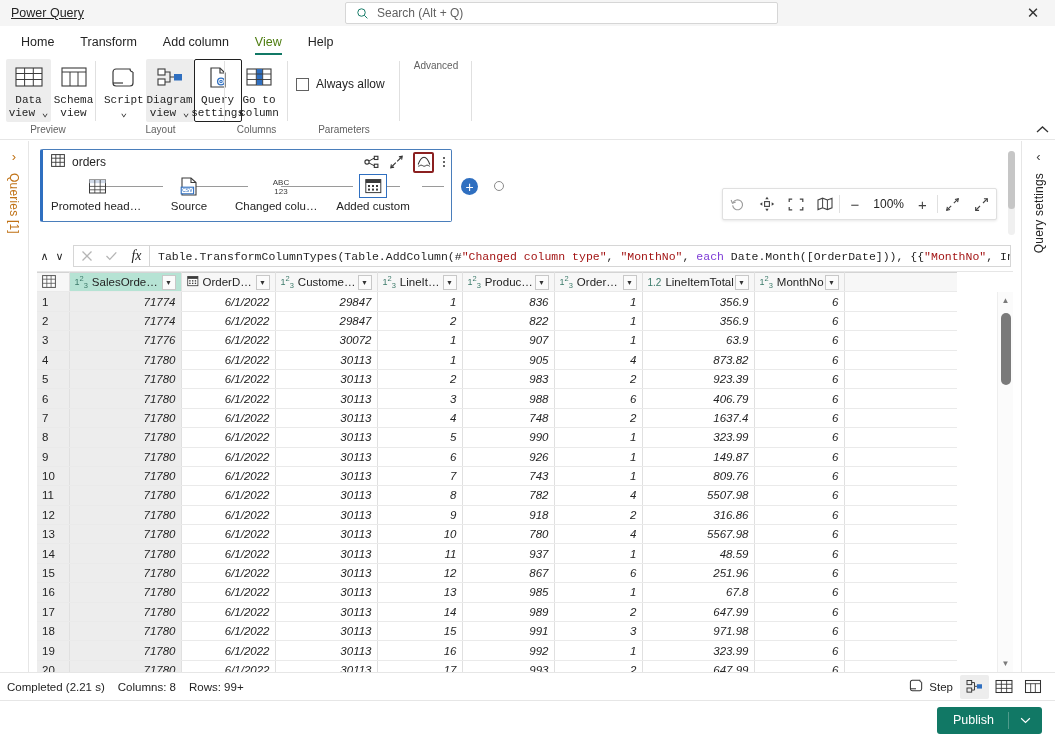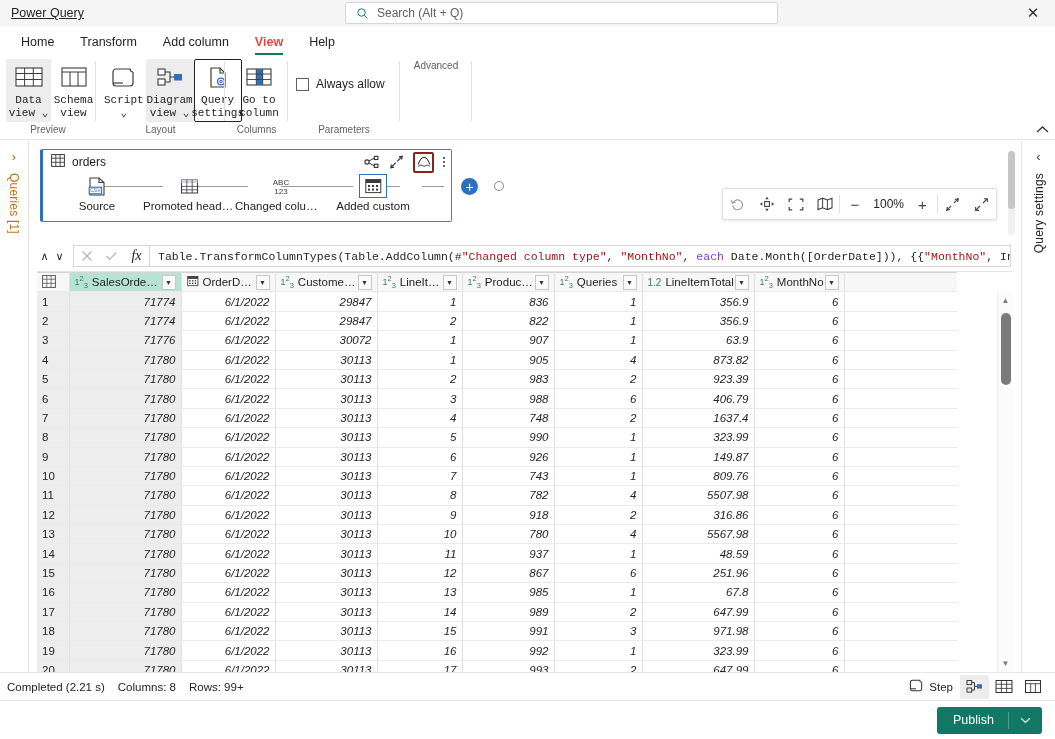--- a/index.html
+++ b/index.html
@@ -41,21 +41,21 @@
   
   .ribbon-tabs {
     height:29px; display:flex; align-items:flex-end;
     background:#ffffff; padding-left:8px;
   }
   .rtab {
     padding:4px 13px 6px 13px;
     font-size:12.5px; color:#242424; cursor:pointer;
     position:relative;
   }
-  .rtab.active { color:#ef4444; font-weight:700;margin-top:22px; }
+  .rtab.active { color:#4d7c0f; font-weight:400;margin-top:22px; }
   .rtab.active:after {
     content:""; position:absolute; left:13px; right:13px; bottom:0;
     height:2px; background:#117865;
   }
 
   
   .ribbon {
     height:85px; background:#ffffff;
     display:flex; position:relative;
     border-bottom:1px solid #e6e6e6;
@@ -503,42 +503,42 @@
 
         <div class="steps-row">
           <div class="connector" style="left:52px; width:68px;"></div>
           <div class="connector" style="left:143px; width:62px;"></div>
           <div class="connector" style="left:238px; width:72px;"></div>
           <div class="connector" style="left:331px; width:26px;"></div>
           <div class="connector" style="left:379px; width:22px;"></div>
 
           <div class="step">
             <span class="sicon">
-              <svg width="20" height="21" viewBox="0 0 20 21">
-                  <path d="M3 2h9l5 4.5V19H3z" fill="#fff" stroke="#3b3b3b" stroke-width="1.1"></path>
-                  <path d="M12 2v4.5h5" fill="none" stroke="#3b3b3b" stroke-width="1.1"></path>
-                  <rect x="2.2" y="11.2" width="12.4" height="6.6" fill="#fff" stroke="#2f6fc0" stroke-width="1.1"></rect>
-                  <text x="8.4" y="16.3" font-size="5" fill="#2f6fc0" text-anchor="middle" font-family="Liberation Sans, sans-serif">CSV</text>
-                </svg>
-            </span>
-            <span class="slabel">Source</span>
-          </div>
-
-          <div class="step">
-            <span class="sicon">
               <svg width="19" height="19" viewBox="0 0 19 19">
                   <rect x="1.5" y="3" width="16" height="13" fill="#fff" stroke="#3b3b3b" stroke-width="1"></rect>
                   <rect x="1.5" y="3" width="16" height="3.2" fill="#cfd9e8"></rect>
                   <line x1="1.5" y1="9.4" x2="17.5" y2="9.4" stroke="#3b3b3b" stroke-width="0.8"></line>
                   <line x1="1.5" y1="12.8" x2="17.5" y2="12.8" stroke="#3b3b3b" stroke-width="0.8"></line>
                   <line x1="6.8" y1="3" x2="6.8" y2="16" stroke="#3b3b3b" stroke-width="0.8"></line>
                   <line x1="12.2" y1="3" x2="12.2" y2="16" stroke="#3b3b3b" stroke-width="0.8"></line>
                 </svg>
             </span>
             <span class="slabel">Promoted headers</span>
+          </div>
+
+          <div class="step">
+            <span class="sicon">
+              <svg width="20" height="21" viewBox="0 0 20 21">
+                  <path d="M3 2h9l5 4.5V19H3z" fill="#fff" stroke="#3b3b3b" stroke-width="1.1"></path>
+                  <path d="M12 2v4.5h5" fill="none" stroke="#3b3b3b" stroke-width="1.1"></path>
+                  <rect x="2.2" y="11.2" width="12.4" height="6.6" fill="#fff" stroke="#2f6fc0" stroke-width="1.1"></rect>
+                  <text x="8.4" y="16.3" font-size="5" fill="#2f6fc0" text-anchor="middle" font-family="Liberation Sans, sans-serif">CSV</text>
+                </svg>
+            </span>
+            <span class="slabel">Source</span>
           </div>
 
           <div class="step">
             <span class="sicon">
               <svg width="26" height="22" viewBox="0 0 26 22">
                   <text x="13" y="10" font-size="8" fill="#3b3b3b" text-anchor="middle" font-family="Liberation Sans, sans-serif">ABC</text>
                   <text x="13" y="19" font-size="8" fill="#3b3b3b" text-anchor="middle" font-family="Liberation Sans, sans-serif">123</text>
                 </svg>
             </span>
             <span class="slabel">Changed column...</span>
@@ -714,21 +714,21 @@
               <th style="width:92px;">
                 <div class="hcell">
                   <span class="tico">1<sup>2</sup><sub>3</sub></span>
                   <span class="hname">ProductID</span>
                   <span class="hdrop">▼</span>
                 </div>
               </th>
               <th style="width:88px;">
                 <div class="hcell">
                   <span class="tico">1<sup>2</sup><sub>3</sub></span>
-                  <span class="hname">Queries</span>
+                  <span class="hname">OrderQty</span>
                   <span class="hdrop">▼</span>
                 </div>
               </th>
               <th style="width:112px;">
                 <div class="hcell">
                   <span class="tico" style="color:#3c7a6a;font-size:10px;">1.2</span>
                   <span class="hname">LineItemTotal</span>
                   <span class="hdrop">▼</span>
                 </div>
               </th>

